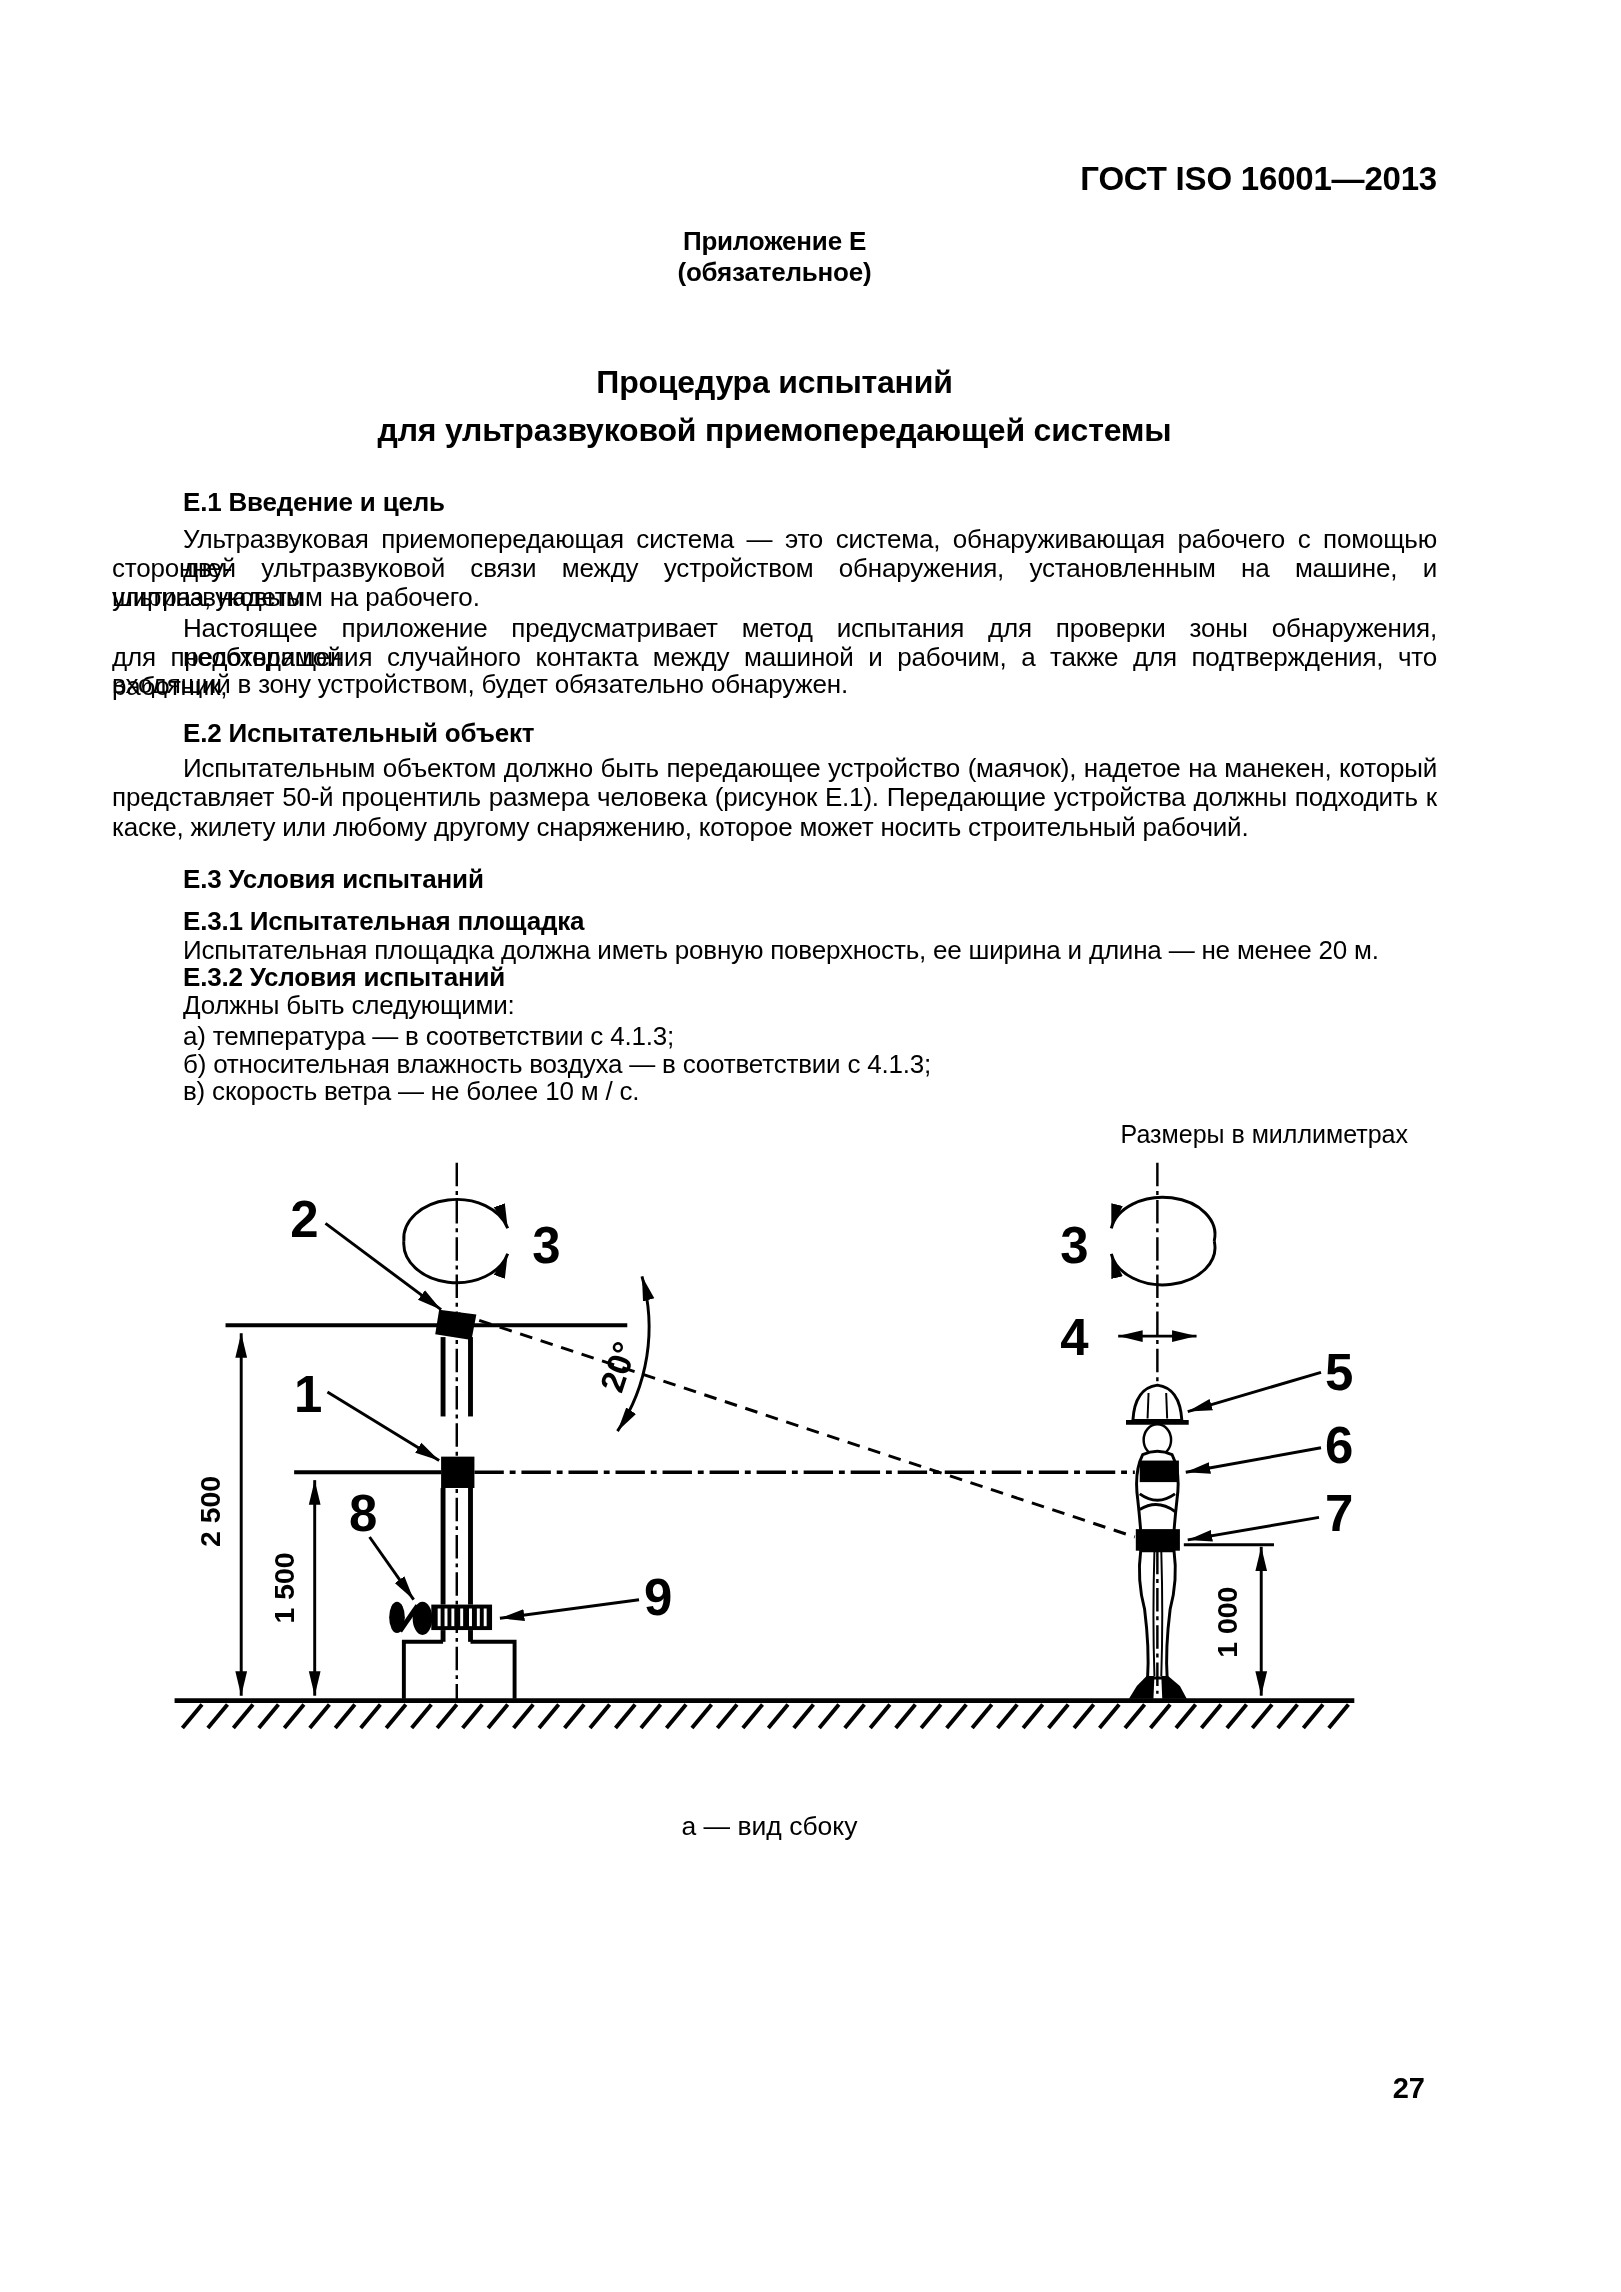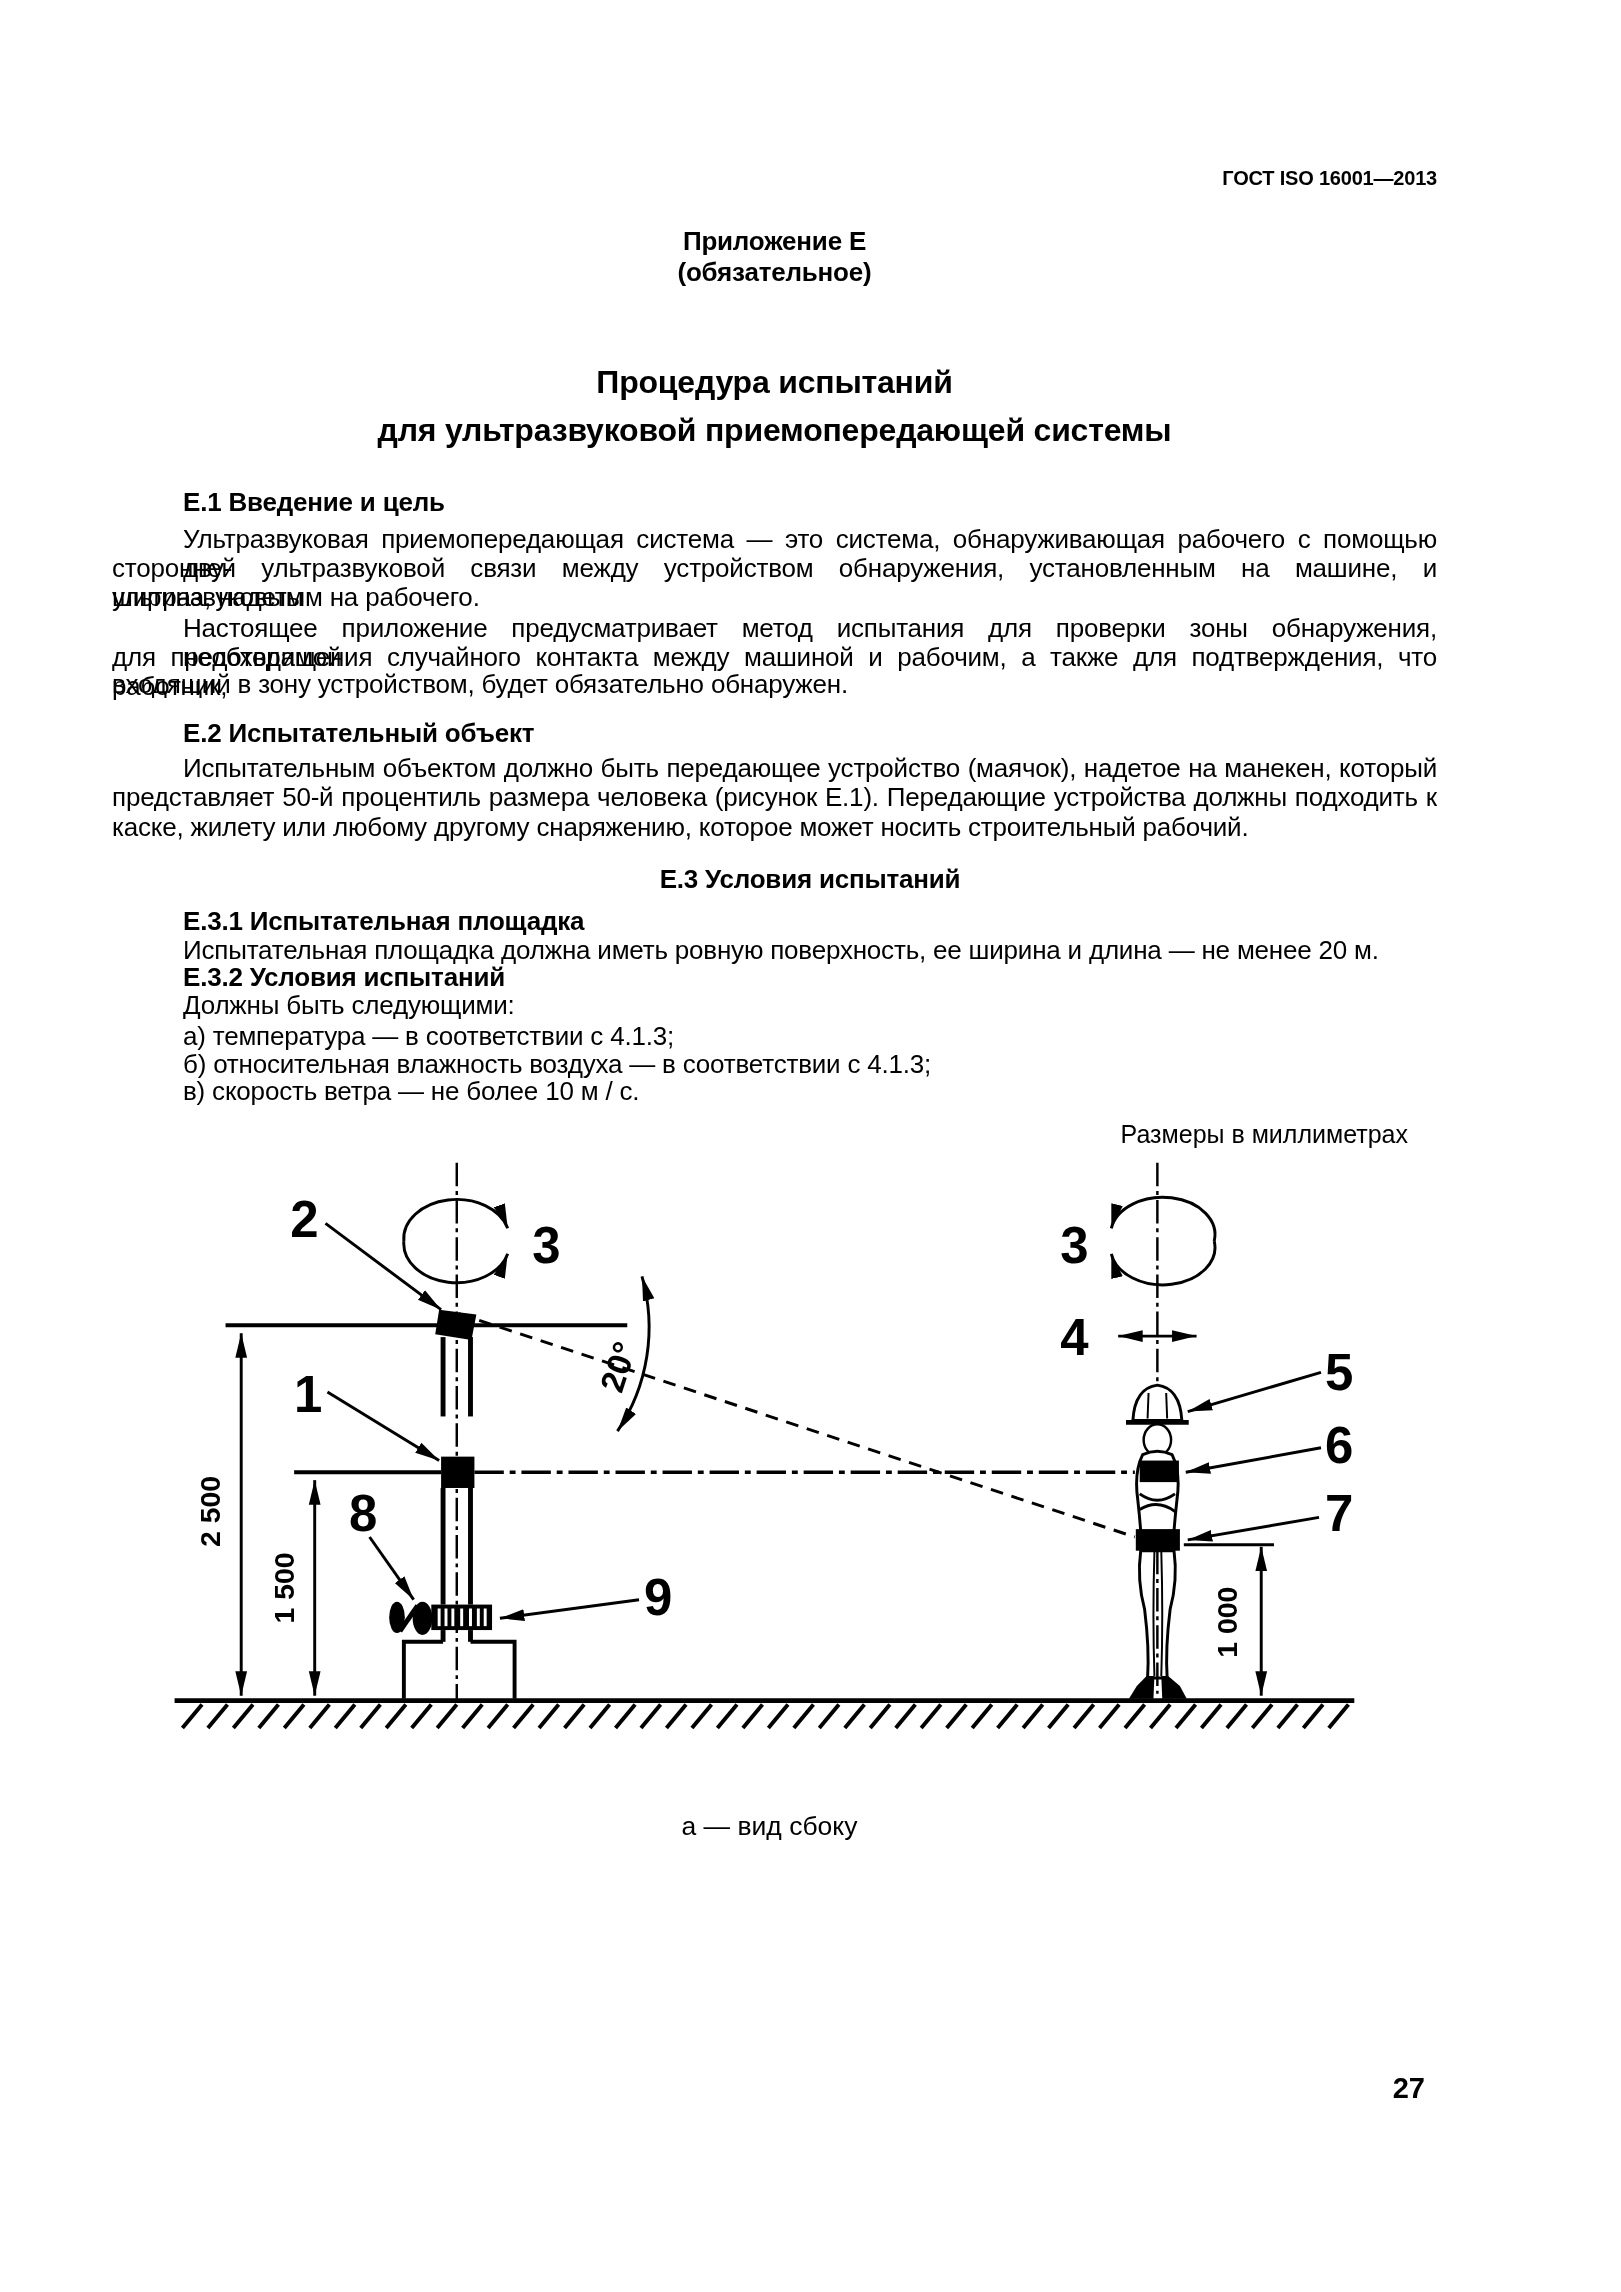--- a/index.html
+++ b/index.html
@@ -11,21 +11,21 @@
   .tline{
     position:absolute; left:112px; width:1325px;
     font-size:26px; line-height:29px; letter-spacing:-0.2px;
     white-space:normal;
   }
   .just{text-align:justify; text-align-last:justify;}
   .lastline{text-align:justify; text-align-last:left;}
   .ind{padding-left:71px; box-sizing:border-box;}
   .bold{font-weight:bold;}
   .center{text-align:center;}
-  .hdr{font-size:20px; line-height:35px; font-weight:bold; text-align:right;}
+  .hdr{font-size:33px; line-height:35px; font-weight:bold; text-align:right;}
   .title{font-size:32px; line-height:33px; font-weight:bold; text-align:center;}
   .units{font-size:25px;}
   .caption{font-size:26.5px;}
   .pagenum{font-size:29px; font-weight:bold;}
   svg{position:absolute; left:0; top:1147px;}
   svg .ln{stroke:#000; stroke-width:3; fill:none;}
   svg .ln4{stroke:#000; stroke-width:4; fill:none;}
   svg .ln5{stroke:#000; stroke-width:5; fill:none;}
   svg .cl{stroke:#000; stroke-width:2.5; fill:none; stroke-dasharray:24 5 4 5;}
   svg .dd{stroke:#000; stroke-width:3.5; fill:none; stroke-dasharray:30 6 6 6;}
@@ -57,21 +57,21 @@
   <div class="abs tline lastline" style="top:583px;">ширина, надетым на рабочего.</div>
   <div class="abs tline just ind" style="top:614px;">Настоящее приложение предусматривает метод испытания для проверки зоны обнаружения, необходимой</div>
   <div class="abs tline just" style="top:643px;">для предотвращения случайного контакта между машиной и рабочим, а также для подтверждения, что работник,</div>
   <div class="abs tline lastline" style="top:670px;">входящий в зону устройством, будет обязательно обнаружен.</div>
 
   <div class="abs tline bold ind" style="top:719px;">Е.2 Испытательный объект</div>
   <div class="abs tline just ind" style="top:754px;">Испытательным объектом должно быть передающее устройство (маячок), надетое на манекен, который</div>
   <div class="abs tline just" style="top:783px;">представляет 50-й процентиль размера человека (рисунок Е.1). Передающие устройства должны подходить к</div>
   <div class="abs tline lastline" style="top:813px;">каске, жилету или любому другому снаряжению, которое может носить строительный рабочий.</div>
 
-  <div class="abs tline bold ind" style="top:865px;text-align:center;">Е.3 Условия испытаний</div>
+  <div class="abs tline bold ind" style="top:865px;">Е.3 Условия испытаний</div>
   <div class="abs tline bold ind" style="top:907px;">Е.3.1 Испытательная площадка</div>
   <div class="abs tline ind" style="top:926px;padding-top:9.8px;">Испытательная площадка должна иметь ровную поверхность, ее ширина и длина — не менее 20 м.</div>
   <div class="abs tline bold ind" style="top:953px;padding-top:9.8px;">Е.3.2 Условия испытаний</div>
   <div class="abs tline ind" style="top:981px;padding-top:9.8px;">Должны быть следующими:</div>
   <div class="abs tline ind" style="top:1012px;padding-top:9.8px;">а) температура — в соответствии с 4.1.3;</div>
   <div class="abs tline ind" style="top:1040px;padding-top:9.8px;">б) относительная влажность воздуха — в соответствии с 4.1.3;</div>
   <div class="abs tline ind" style="top:1067px;padding-top:9.8px;">в) скорость ветра — не более 10 м / с.</div>
 
   <div class="abs units" style="top:1120px; right:213px;">Размеры в миллиметрах</div>
 

